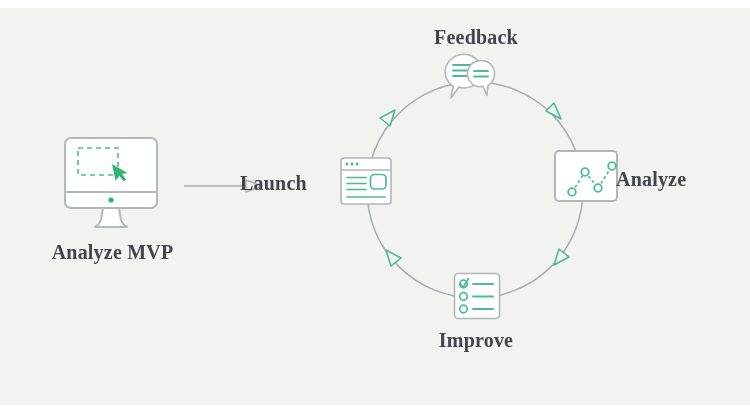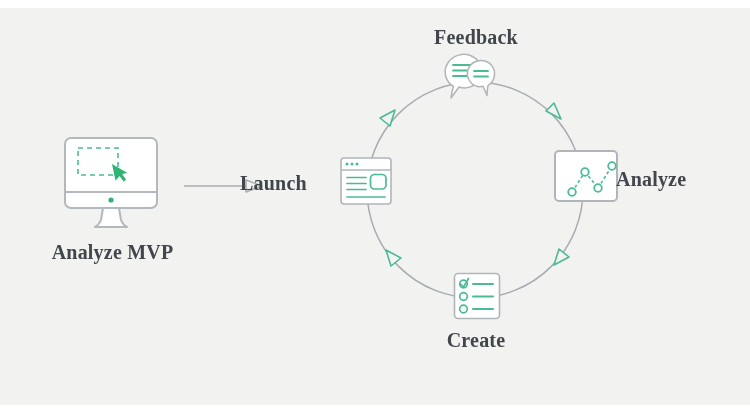--- a/index.html
+++ b/index.html
@@ -118,15 +118,15 @@
   </svg>
 
   <div class="label center" style="left:40px;top:233px;width:145px;">Analyze MVP</div>
 
   <div class="label right" style="left:240px;top:164px;width:85px;">Launch</div>
 
   <div class="label center" style="left:406px;top:18px;width:140px;">Feedback</div>
 
   <div class="label" style="left:608px;top:160px;width:120px;margin-left:8px;">Analyze</div>
 
-  <div class="label center" style="left:406px;top:321px;width:140px;">Create</div>
+  <div class="label center" style="left:406px;top:321px;width:140px;">Improve</div>
 
 </div>
 
 </body></html>

